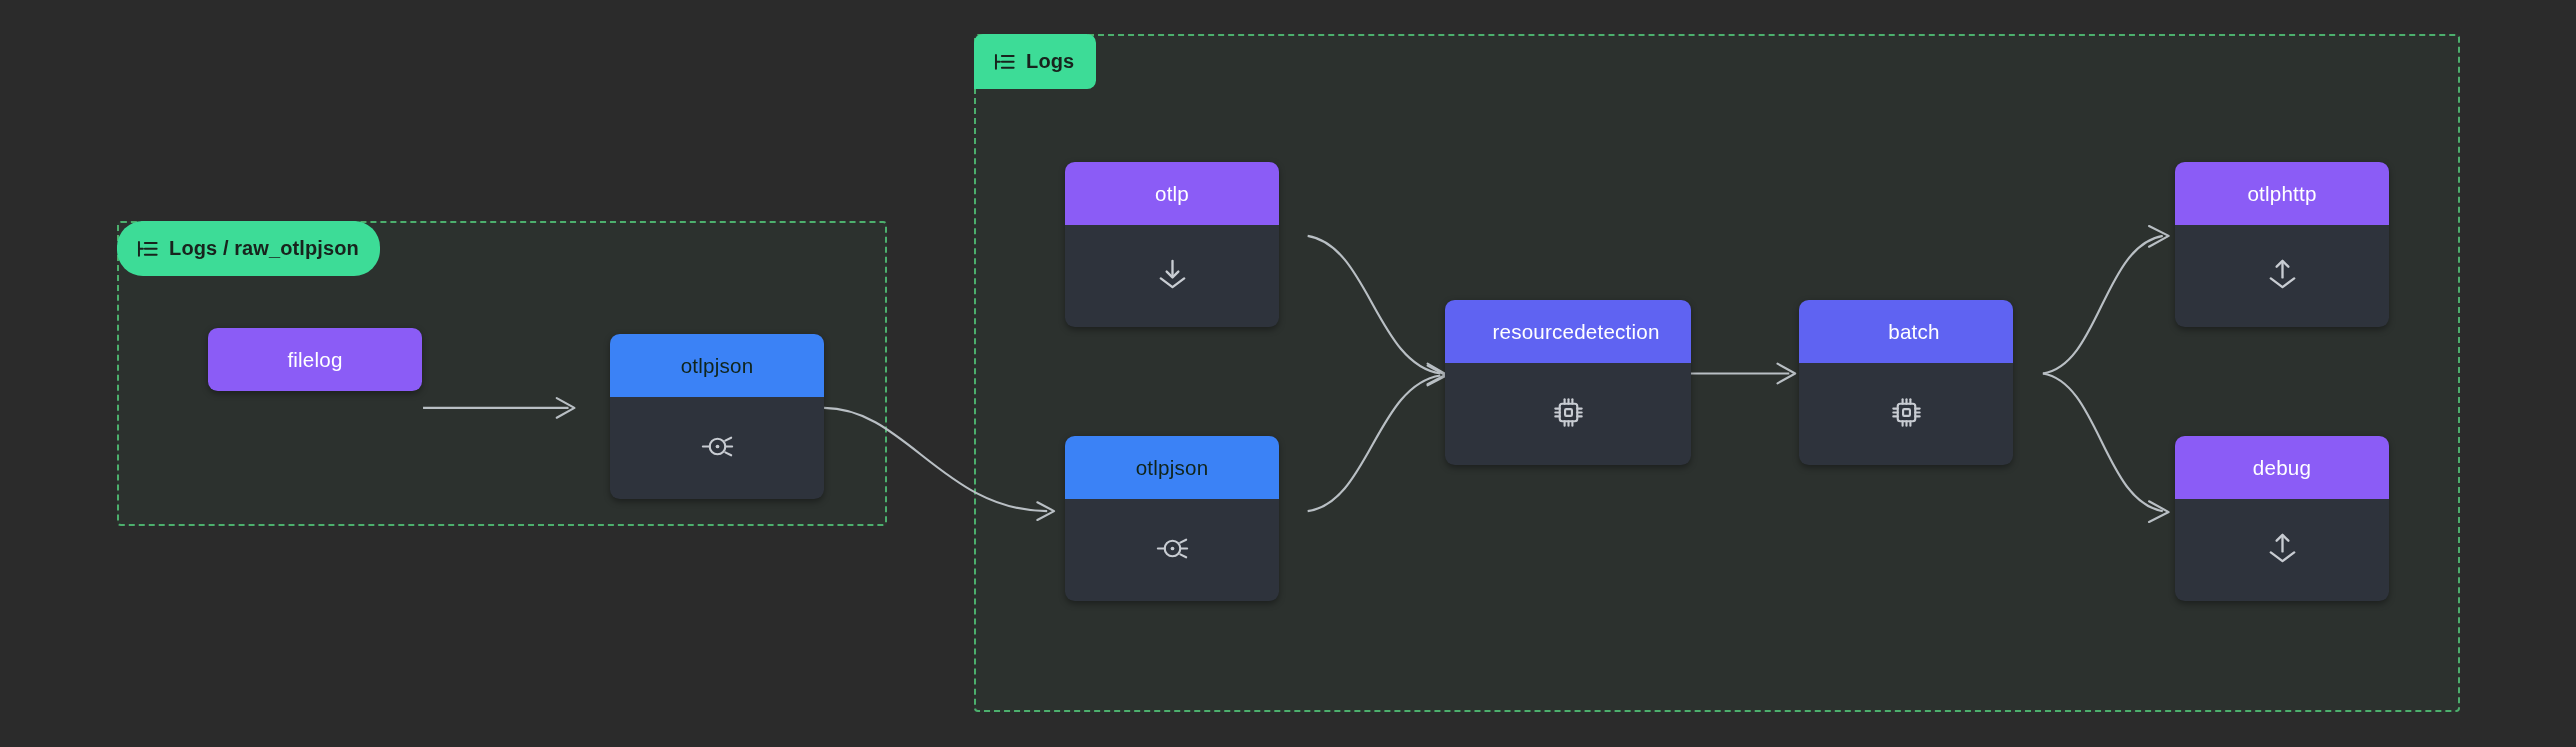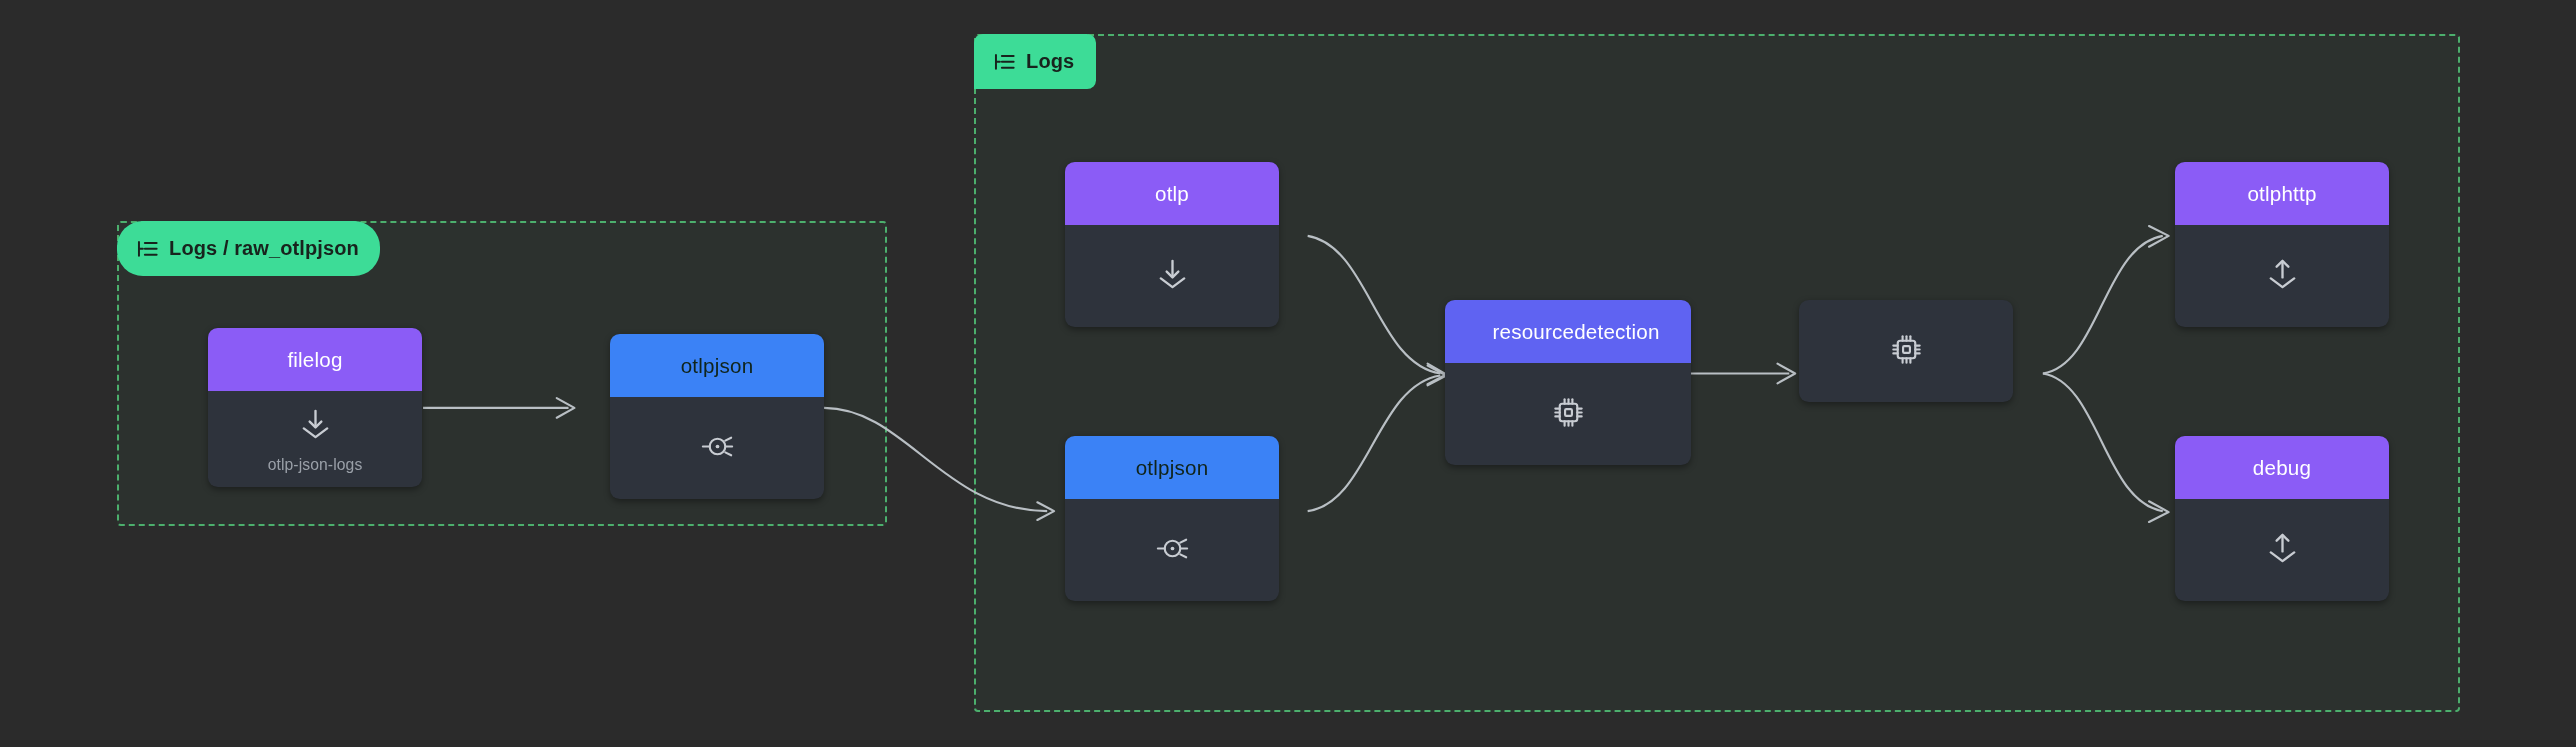--- a/index.html
+++ b/index.html
@@ -177,28 +177,20 @@
       <path d="M8 10 L20 10"></path>
       <path d="M8 16 L20 16"></path>
     </svg>
     <span>Logs / raw_otlpjson</span>
   </div>
 
   <div class="node has-sub" style="left:208px; top:328px;">
     <div class="node-header kind-receiver">
       <span>filelog</span>
     </div>
-    <div class="node-body">
-      <svg class="node-icon" viewBox="0 0 40 40" xmlns="http://www.w3.org/2000/svg" fill="none" stroke="currentColor" stroke-width="2.4" stroke-linecap="round" stroke-linejoin="round">
-        <path d="M20 6 L20 22"></path>
-        <path d="M14 17 L20 23 L26 17"></path>
-        <path d="M8 24 L20 33 L32 24"></path>
-      </svg>
-      <div class="node-sub">otlp-json-logs</div>
-    </div>
   </div>
 
   <div class="node" style="left:610px; top:334px;">
     <div class="node-header kind-connector">
       <span>otlpjson</span>
     </div>
     <div class="node-body" style="padding:29.5px 7.9px 33px;">
       <svg class="node-icon" viewBox="0 0 40 40" xmlns="http://www.w3.org/2000/svg" fill="none" stroke="currentColor" stroke-width="2.2" stroke-linecap="round" stroke-linejoin="round">
         <circle cx="20" cy="20" r="8"></circle>
         <circle cx="20" cy="20" r="1.9" fill="currentColor" stroke="none"></circle>
@@ -270,20 +262,23 @@
         <path d="M6.5 20 L11 20"></path>
         <path d="M6.5 24 L11 24"></path>
         <path d="M29 16 L33.5 16"></path>
         <path d="M29 20 L33.5 20"></path>
         <path d="M29 24 L33.5 24"></path>
       </svg>
     </div>
   </div>
 
   <div class="node" style="left:1799px; top:300px; width:214px;">
+    <div class="node-header kind-processor">
+      <span>batch</span>
+    </div>
     <div class="node-body" style="padding:29.5px 7.9px 33px;">
       <svg class="node-icon" viewBox="0 0 40 40" xmlns="http://www.w3.org/2000/svg" fill="none" stroke="currentColor" stroke-width="2.2" stroke-linecap="round" stroke-linejoin="round">
         <rect x="11" y="11" width="18" height="18" rx="2.5"></rect>
         <rect x="16.5" y="16.5" width="7" height="7" rx="1.2"></rect>
         <path d="M16 6.5 L16 11"></path>
         <path d="M20 6.5 L20 11"></path>
         <path d="M24 6.5 L24 11"></path>
         <path d="M16 29 L16 33.5"></path>
         <path d="M20 29 L20 33.5"></path>
         <path d="M24 29 L24 33.5"></path>

